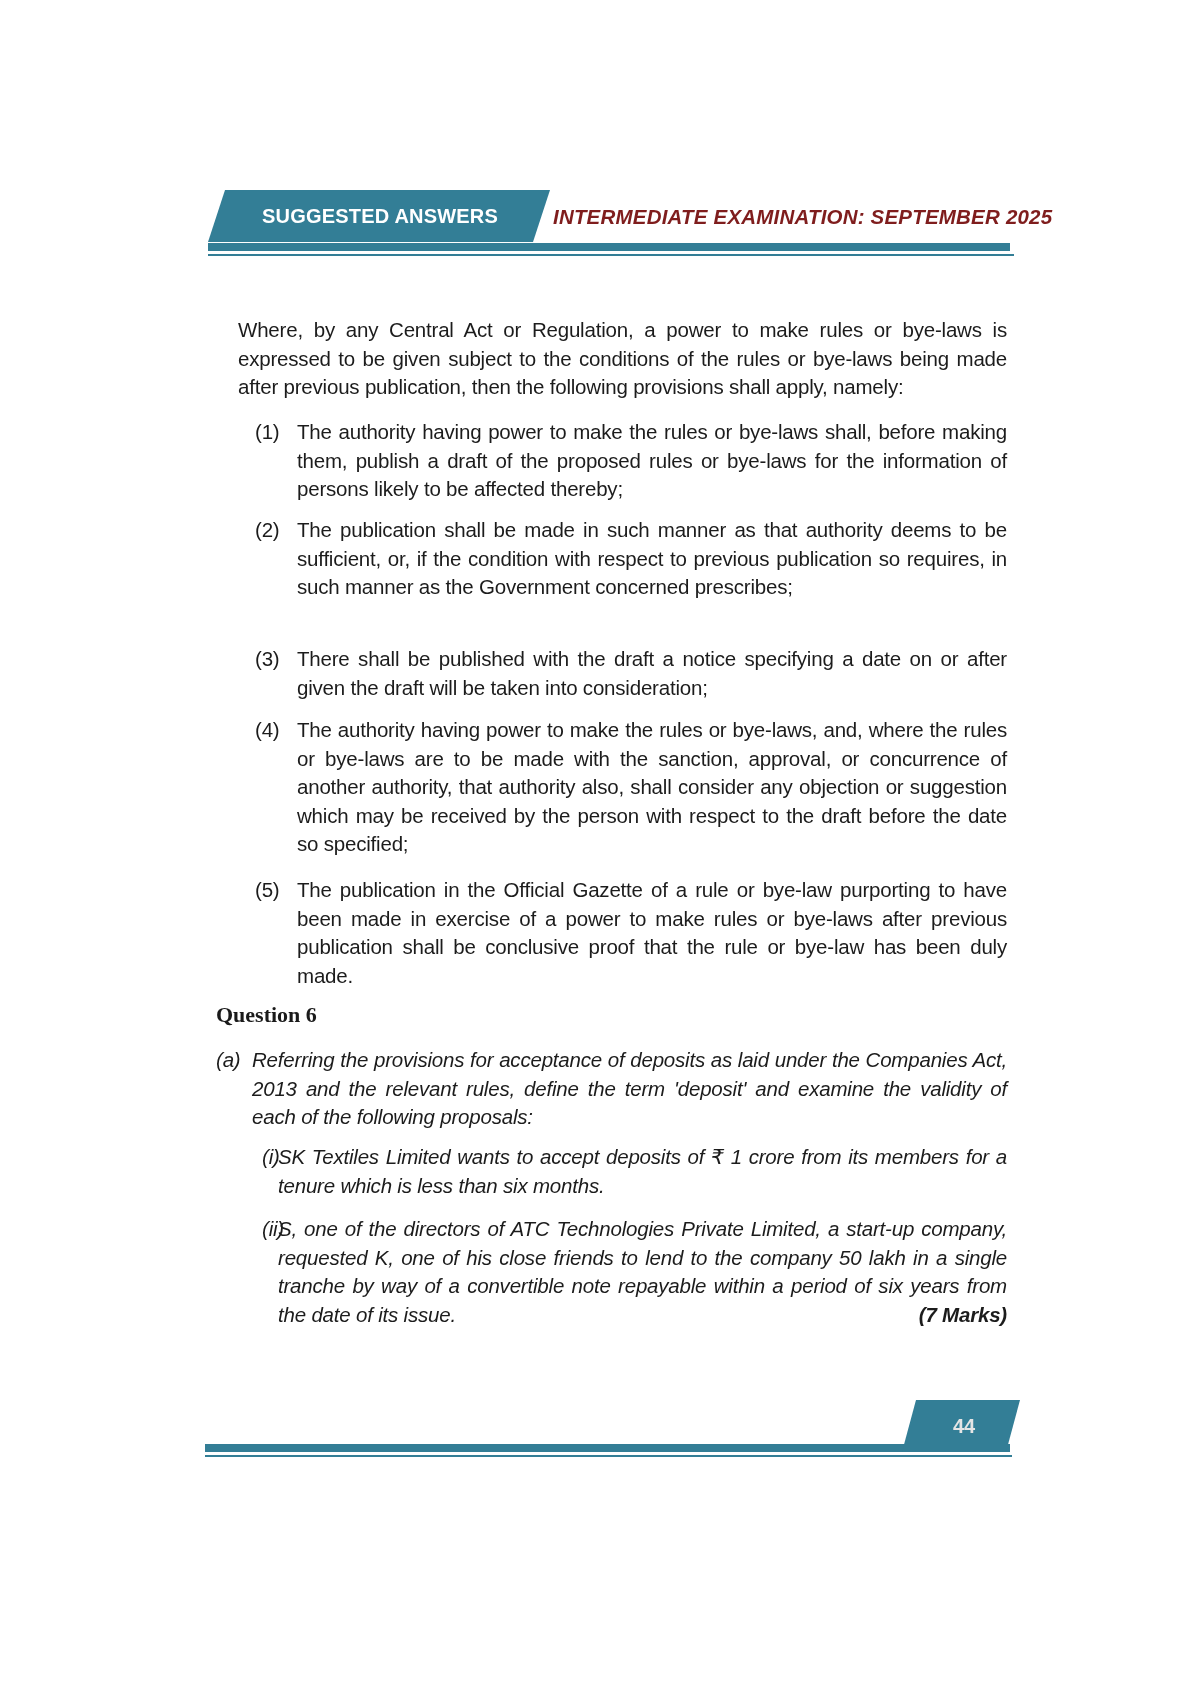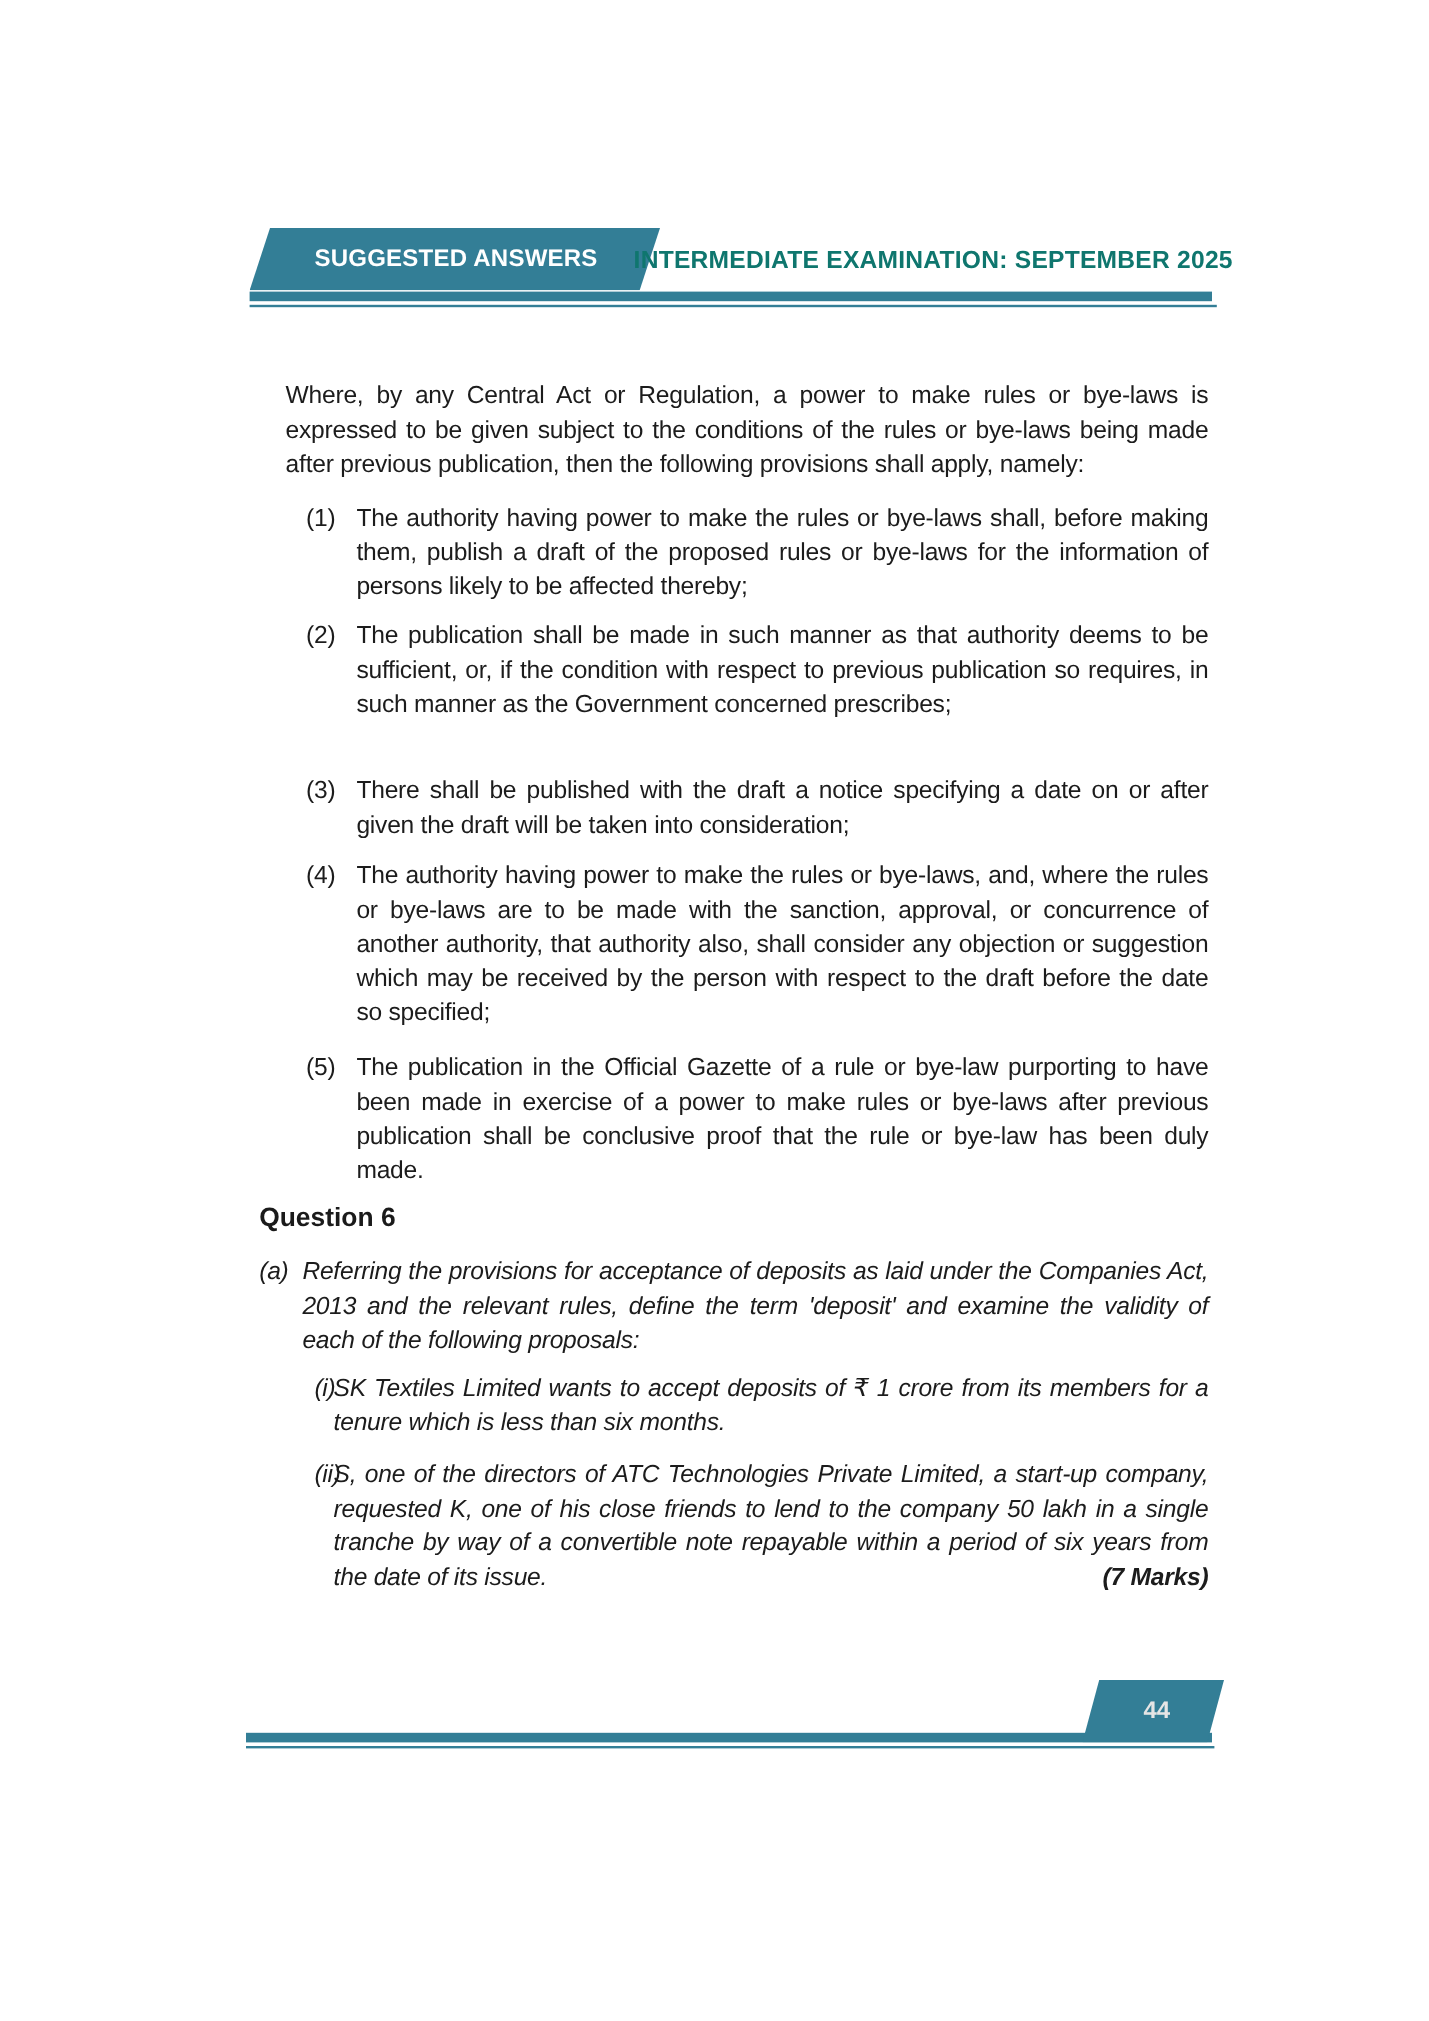--- a/index.html
+++ b/index.html
@@ -18,41 +18,42 @@
     width:342px; height:52px;
     background:#337e96;
     clip-path:polygon(17px 0, 342px 0, 325px 52px, 0 52px);
   }
   .hdr-banner-label {
     display:block; padding-left:54px; line-height:52px;
     color:#ffffff; font-weight:bold; font-size:20px; letter-spacing:0.2px;
     white-space:nowrap;
   }
   .hdr-title {
-    position:absolute; left:528px; top:205px;
-    color:#0f766e; font-weight:bold; font-size:20.5px; letter-spacing:0.2px;
+    position:absolute; left:553px; top:205px;
+    color:#7f1d1d; font-weight:bold; font-size:20.5px; letter-spacing:0.2px;
     white-space:nowrap;
+    font-style:italic;
   }
   .hdr-bar-thick { position:absolute; left:208px; top:243px; width:802px; height:8px; background:#337e96; }
   .hdr-bar-thin  { position:absolute; left:208px; top:254px; width:806px; height:2px; background:#337e96; }
 
   
   .para, .numitem, .qpart, .subitem {
     position:absolute;
     font-size:20.5px; line-height:28.5px; letter-spacing:-0.2px;
     text-align:justify;
   }
   .para { left:238px; width:769px;margin-top:35px; }
   .numitem { left:255px; width:752px; }
   .numitem .num { position:absolute; left:0; top:0; text-align:left; }
   .numitem .body { margin-left:42px; }
 
   .qheading {
     position:absolute; left:216px; top:1000px;
-    font-size:22px; font-weight:bold; line-height:30px; color:#1a1a1a;
+    font-size:22px; font-weight:bold; line-height:30px; color:#1a1a1a;font-family:Liberation Serif, serif;
   }
   .qpart { left:216px; width:791px; font-style:italic; }
   .qpart .num { position:absolute; left:0; top:0; }
   .qpart .body { margin-left:36px; }
   .subitem { left:262px; width:745px; font-style:italic; }
   .subitem .num { position:absolute; left:0; top:0; }
   .subitem .body { margin-left:16px; }
   .marks {
     position:absolute; right:0; bottom:0;
     font-weight:bold; font-style:italic; white-space:nowrap;

